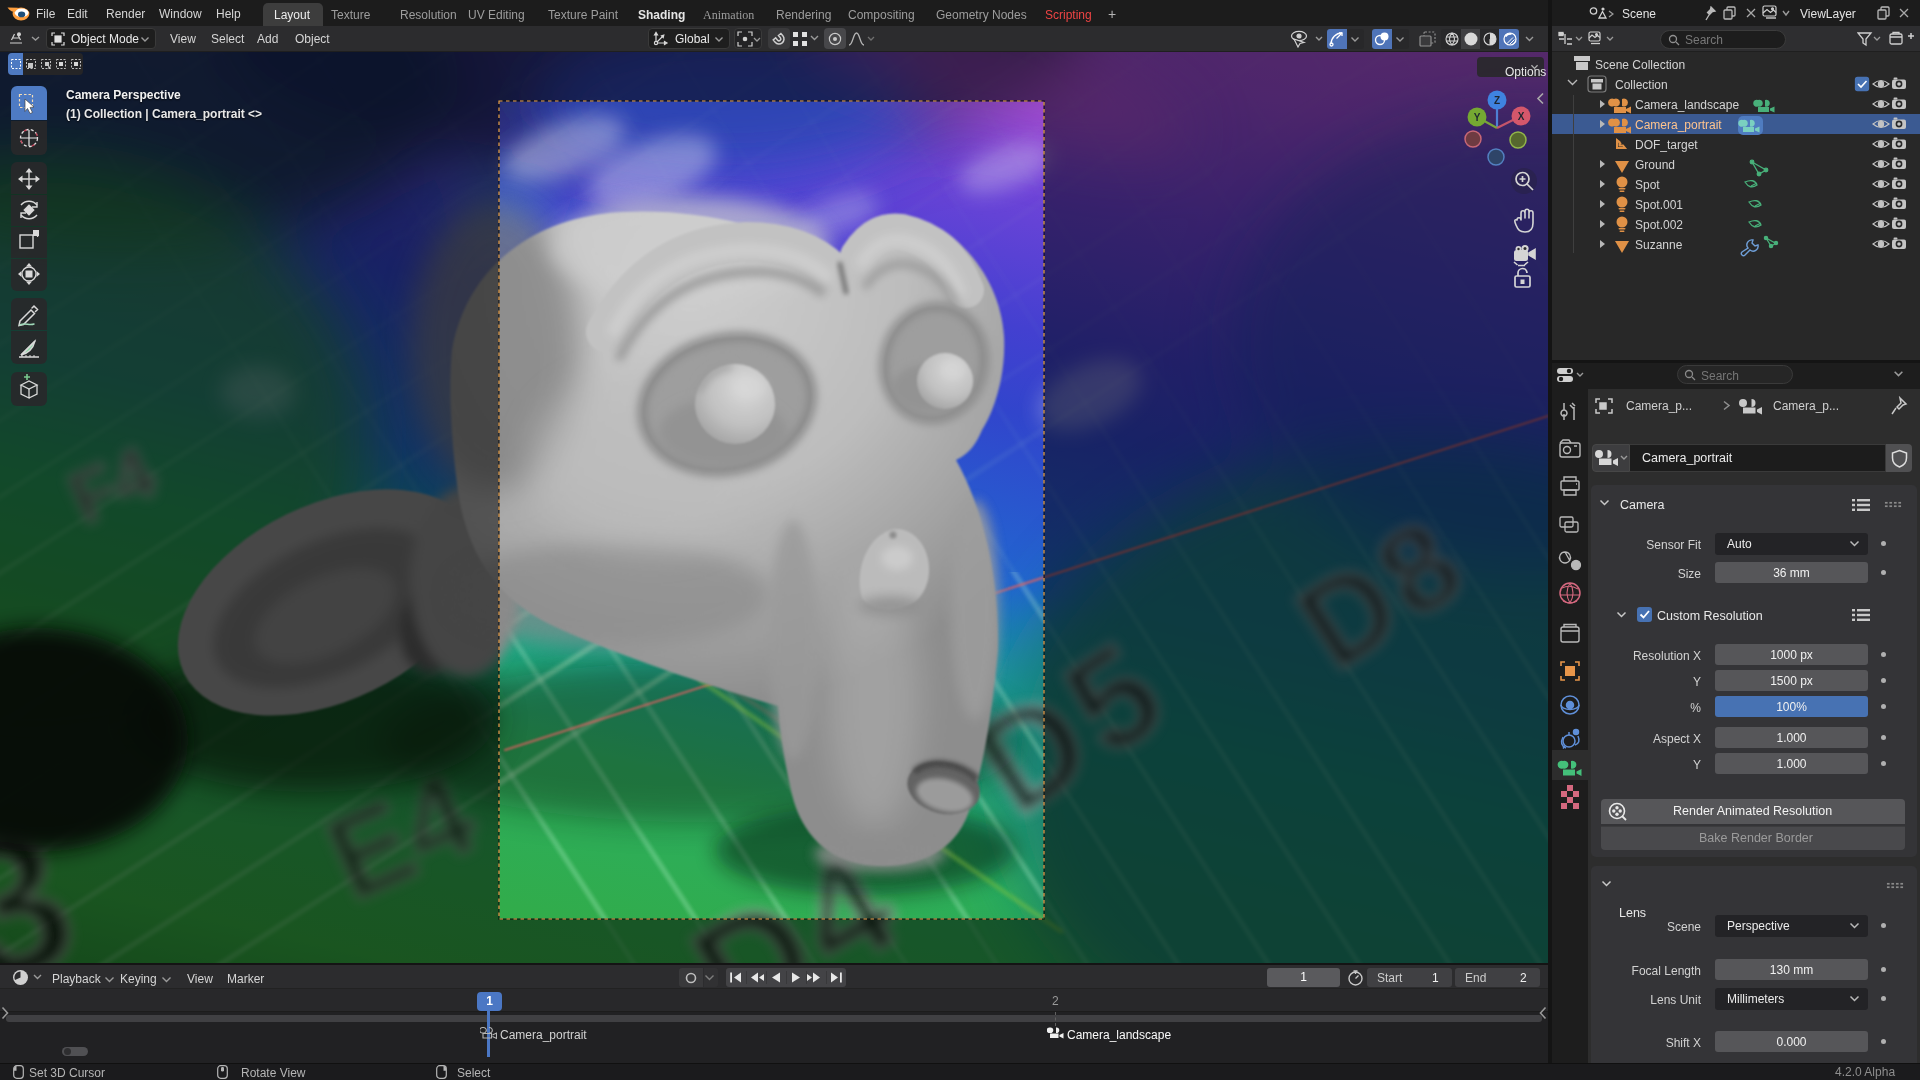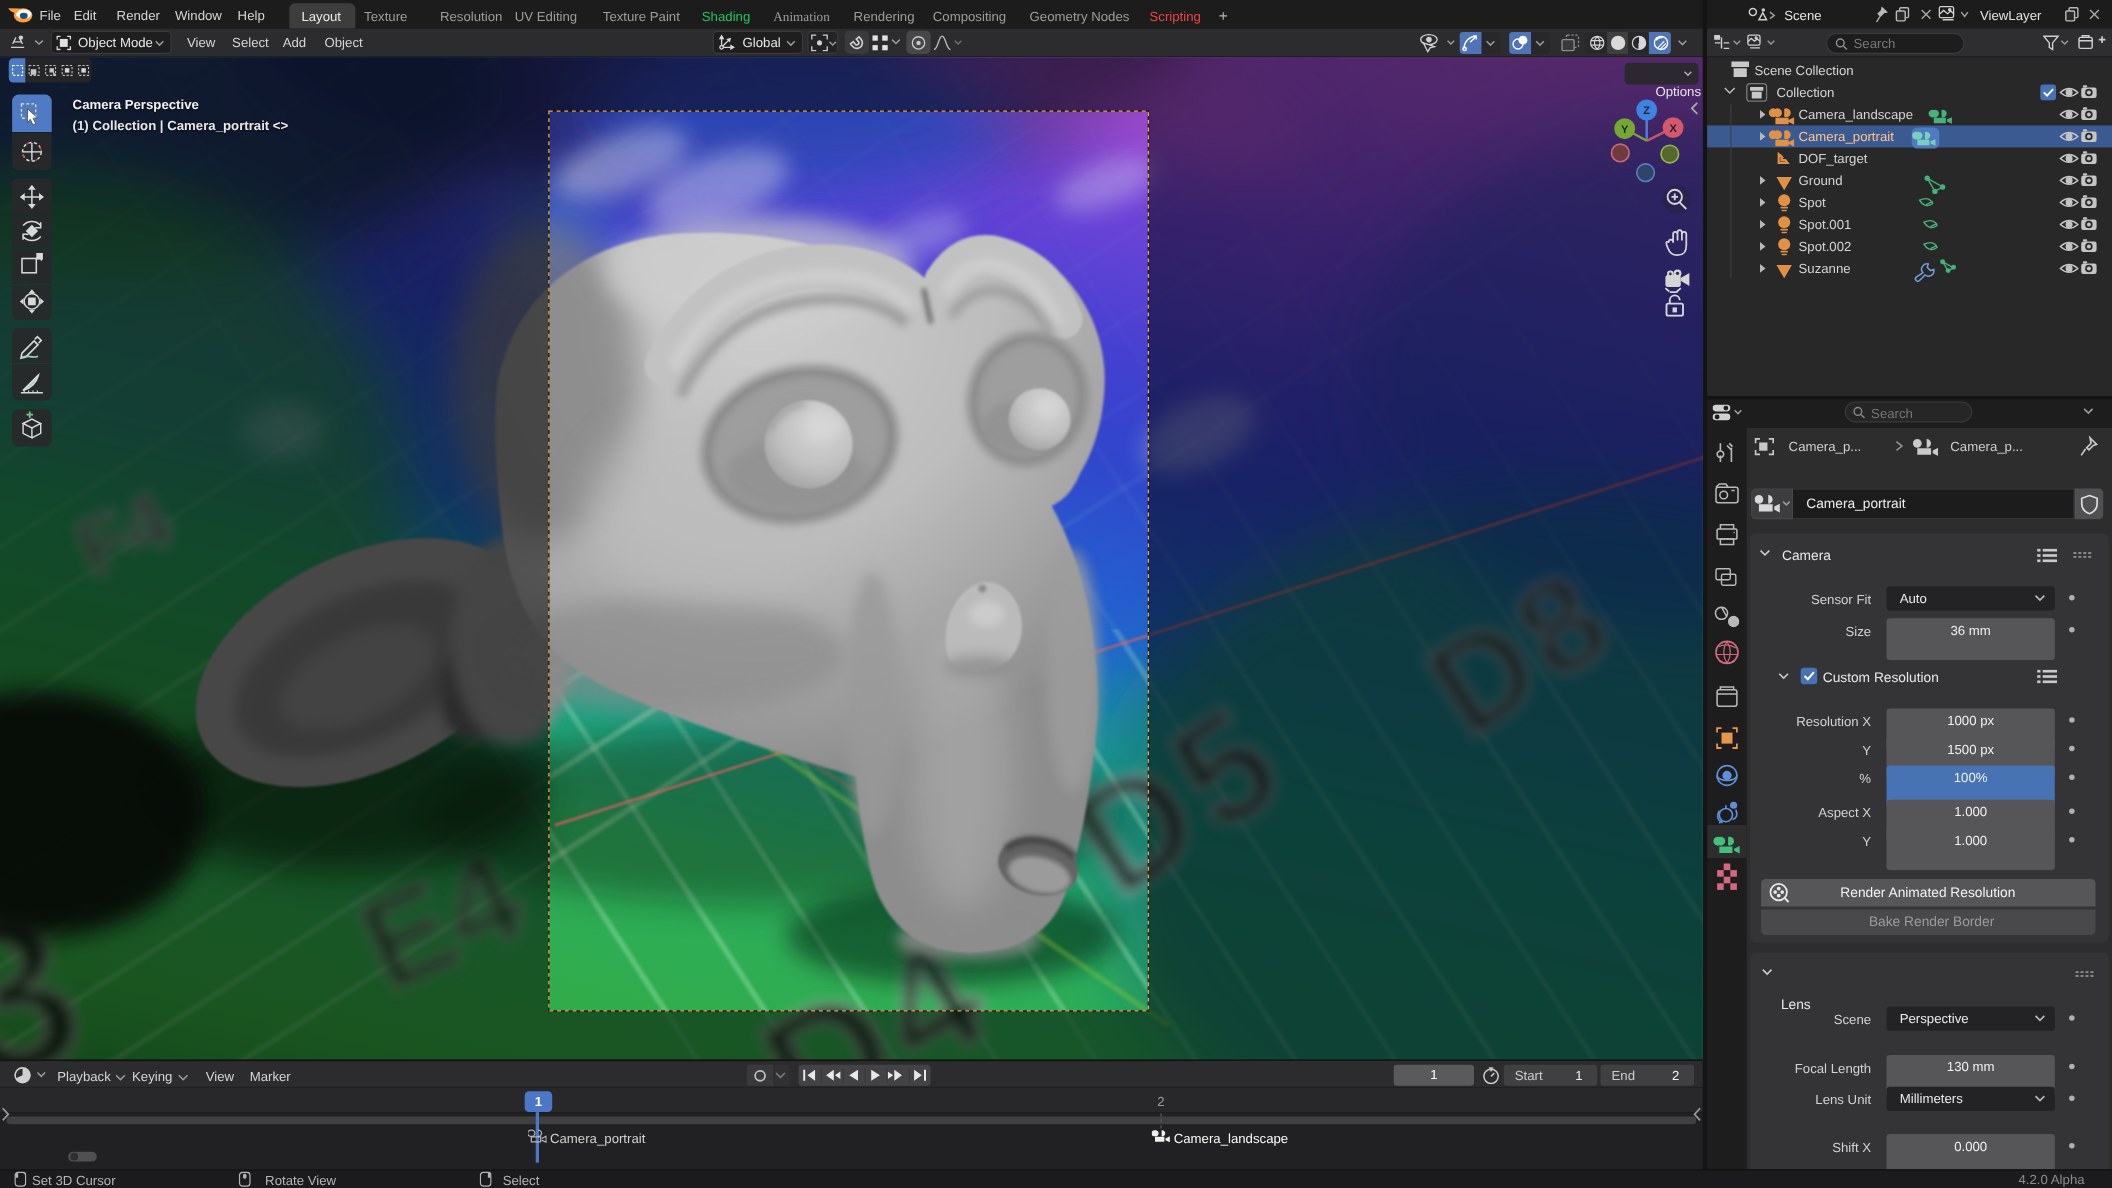--- a/index.html
+++ b/index.html
@@ -25,21 +25,21 @@
 <div class="t" style="left:67px;top:8px;">Edit</div>
 <div class="t" style="left:106px;top:8px;">Render</div>
 <div class="t" style="left:159px;top:8px;">Window</div>
 <div class="t" style="left:216px;top:8px;">Help</div>
 <div class="abs" style="left:263px;top:3px;width:60px;height:23px;background:#3d3d3d;border-radius:5px 5px 0 0;"></div>
 <div class="t" style="left:274px;top:9px;color:#ececec;">Layout</div>
 <div class="t" style="left:331px;top:9px;color:#9d9d9d;">Texture</div>
 <div class="t" style="left:400px;top:9px;color:#9d9d9d;">Resolution</div>
 <div class="t" style="left:468px;top:9px;color:#9d9d9d;">UV Editing</div>
 <div class="t" style="left:548px;top:9px;color:#9d9d9d;">Texture Paint</div>
-<div class="t" style="left:638px;top:9px;color:#22c55e;">Shading</div>
+<div class="t" style="left:638px;top:9px;color:#e5e5e5;font-weight:bold;">Shading</div>
 <div class="t" style="left:703px;top:9px;color:#9d9d9d;font-family:Liberation Serif, serif;">Animation</div>
 <div class="t" style="left:776px;top:9px;color:#9d9d9d;">Rendering</div>
 <div class="t" style="left:848px;top:9px;color:#9d9d9d;">Compositing</div>
 <div class="t" style="left:936px;top:9px;color:#9d9d9d;">Geometry Nodes</div>
 <div class="t" style="left:1045px;top:9px;color:#ef4444;">Scripting</div>
 <div class="t" style="left:1108px;top:7px;color:#b5b5b5;font-size:14px;">+</div>
 
 <svg class="abs" style="left:1588px;top:6px" width="26" height="15" viewBox="0 0 26 15">
   <circle cx="5.5" cy="5" r="3.2" fill="none" stroke="#cfcfcf" stroke-width="1.3"></circle>
   <path d="M11 12 L14.5 5.5 L18 12 Z" fill="none" stroke="#cfcfcf" stroke-width="1.3"></path>
@@ -506,21 +506,21 @@
     <path d="M20 10 h5 v5 h-5 Z" opacity="0.9"></path>
     <path d="M37 9 h4 v4 h-4 Z M40 12 l3 3 l-2.5 1 Z" opacity="0.9"></path>
     <rect x="51" y="9" width="4" height="4"></rect>
         <rect x="66" y="9" width="4" height="4"></rect>
   </g>
 </svg>
 <div class="t" style="left:66px;top:89px;font-weight:bold;color:#f2f2f2;text-shadow:0 1px 2px rgba(0,0,0,.8);">Camera Perspective</div>
 <div class="t" style="left:66px;top:108px;font-weight:bold;color:#e8e8e8;text-shadow:0 1px 2px rgba(0,0,0,.8);">(1) Collection | Camera_portrait &lt;&gt;</div>
 
 <div class="abs" style="left:1477px;top:57px;width:67px;height:20px;background:rgba(40,40,42,.9);border-radius:4px;"></div>
-<div class="t" style="left:1486px;top:77px;color:#e6e6e6;padding-left:19px;">Options</div>
+<div class="t" style="left:1486px;top:66px;color:#e6e6e6;padding-left:19px;">Options</div>
 <svg class="abs" style="left:1530px;top:64px" width="9" height="7" viewBox="0 0 10 8">
       <path d="M1.5 1.5 l3.5 3.5 l3.5 -3.5" fill="none" stroke="#b0b0b0" stroke-width="1.5"></path>
     </svg>
 <svg class="abs" style="left:1536px;top:92px" width="9" height="13" viewBox="0 0 9 13">
       <path d="M7 1.5 L2 6.5 L7 11.5" fill="none" stroke="#aaa" stroke-width="1.6"></path>
     </svg>
 
 <svg class="abs" style="left:1455px;top:85px" width="90" height="90" viewBox="0 0 90 90">
   <g stroke-width="2.2">
     <line x1="42" y1="43" x2="42" y2="15" stroke="#4e80d4"></line>
@@ -921,21 +921,21 @@
   <path d="M26 7 l3 3 l3 -3" fill="none" stroke="#9a9a9a" stroke-width="1.4"></path>
 </svg>
 <div class="t" style="left:1642px;top:452px;color:#ececec;font-size:12.5px;">Camera_portrait</div>
 <svg class="abs" style="left:1891px;top:449px" width="17" height="19" viewBox="0 0 17 19">
   <path d="M8.5 1.5 L15.5 4 v5 c0 4.5 -3 7.5 -7 9 c-4 -1.5 -7 -4.5 -7 -9 v-5 Z" fill="none" stroke="#dedede" stroke-width="1.5"></path>
 </svg>
 
 <style>
  .pnl { position:absolute; left:1591px; width:326px; background:#343437; border-radius:5px; }
  .lbl { position:absolute; left:1591px; width:110px; text-align:right; color:#d2d2d2; font-size:12px; white-space:nowrap; }
- .fld { position:absolute; left:1715px; width:153px; height:38px; background:#565659; border-radius:3px;
+ .fld { position:absolute; left:1715px; width:153px; height:21px; background:#565659; border-radius:3px;
         color:#f0f0f0; font-size:12px; text-align:center; line-height:22px; }
  .dd  { position:absolute; left:1715px; width:153px; height:22px; background:#232326; border-radius:3px;
         color:#ebebeb; font-size:12px; line-height:22px; padding-left:12px; }
  .dot { position:absolute; left:1881px; width:5px; height:5px; border-radius:50%; background:#b0b0b0; }
  .grip { position:absolute; width:18px; height:7px;
    background-image:radial-gradient(circle, #8a8a8a 1.1px, transparent 1.2px); background-size:4.5px 3.5px; }
  .lst { position:absolute; width:20px; height:14px; }
  .phdr { position:absolute; color:#e8e8e8; font-size:12.5px; }
  .chv { position:absolute; width:11px; height:8px; }
 </style>

